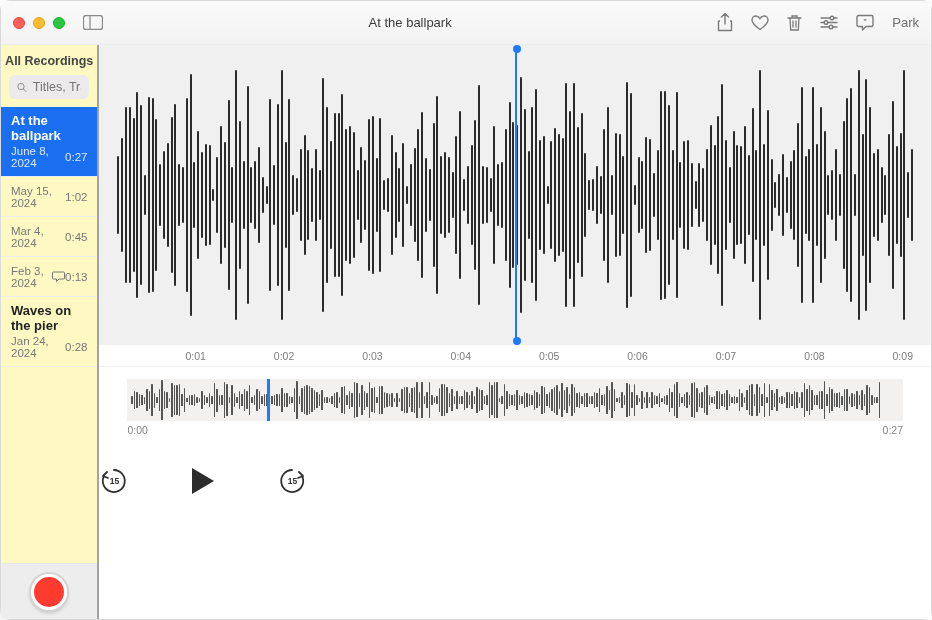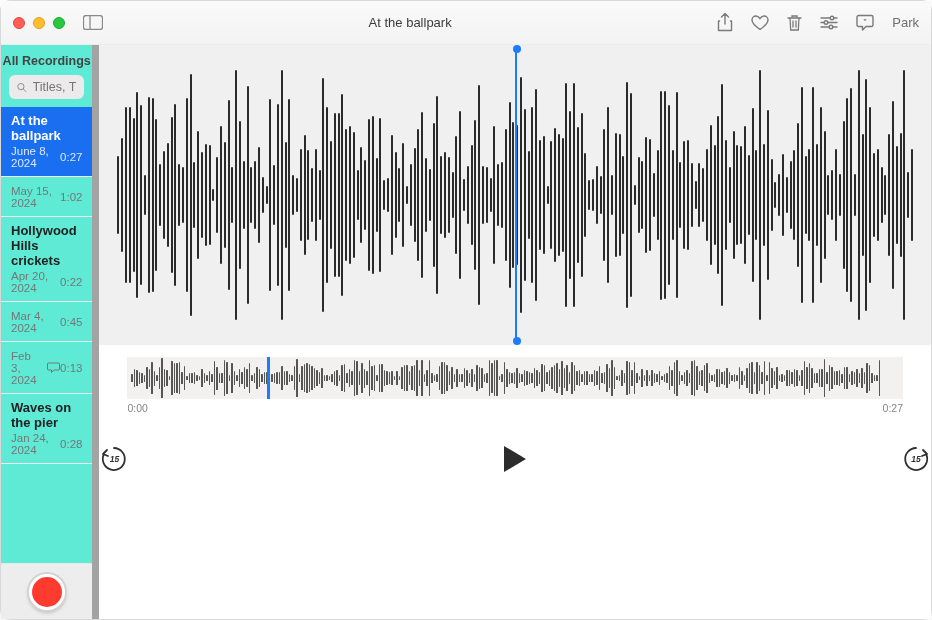--- a/index.html
+++ b/index.html
@@ -11,21 +11,21 @@
   .dot-red { background: #ff5f57; border: 0.5px solid #e24640; }
   .dot-yellow { background: #febc2e; border: 0.5px solid #dfa023; }
   .dot-green { background: #28c840; border: 0.5px solid #1dad2c; }
   .sidebar-toggle { margin-left: 18px; color: #8a8a8a; display:flex;align-items:center; }
   .title { flex: 1; text-align: center; font-size: 13px; color: #3b3b3b; font-weight: 500; }
   .toolbar-right { display: flex; align-items: center; gap: 18px; color: #7a7a7a; }
   .toolbar-right svg { display: block; }
   .toolbar-right .edit-btn { font-size: 13px; color: #6f6f6f; }
   .body { flex: 1; display: flex; min-height: 0; }
   
-  .sidebar { width: 262px; border-right: 7px solid #a3a3a3; display: flex; flex-direction: column; background: #5eead4; }
+  .sidebar { width: 262px; border-right: 2px solid #a3a3a3; display: flex; flex-direction: column; background: #fef9c3; }
   .sidebar-header { text-align: center; font-size: 12.5px; font-weight: 600; color: #444; padding: 9px 0 7px; }
   .search-wrap { padding: 0 8px 8px; }
   .search { display: flex; align-items: center; gap: 6px; background: #eceaea; border-radius: 6px; padding: 4px 8px; height: 24px;}
   .search input { border: none; background: transparent; outline: none; font-size: 12.5px; color: #555; width: 100%; }
   .list { flex: 1; overflow: hidden; }
   .item { padding: 6px 10px 7px; border-bottom: 1px solid #eeeeee; cursor: default; }
   .item.selected { background: #1a6ff0; color: #fff; }
   .item .name { font-size: 13px; font-weight: 600; color: #222; }
   .item.selected .name { color: #fff; }
   .item .row2 { display: flex; justify-content: space-between; align-items: center; font-size: 11.5px; color: #777; margin-top: 2px; }
@@ -42,21 +42,21 @@
   .playhead { position: absolute; top: 4px; bottom: 4px; width: 0; border-left: 2px solid #1e7bff; left: 50%; }
   .playhead::before, .playhead::after { content:""; position:absolute; left:-4px; width:8px;height:8px;background:#1e7bff;border-radius:50%; }
   .playhead::before{top:-4px;} .playhead::after{bottom:-4px;}
   .time-ruler { height: 22px; display:flex; justify-content:space-between; padding:0 18px; align-items:center; font-size:10.5px; color:#7c7c7c; border-bottom:1px solid #f0f0f0;}
   .overview { padding: 12px 28px 2px; }
   .ov-strip { height: 42px; background: #f2f1f0; position: relative; display:flex;align-items:center; gap:1px; padding: 0 4px; overflow:hidden;}
   .ov-strip .bar { width: 1.5px; background:#555; border-radius:0.5px;}
   .ov-playhead { position:absolute; top:-4px;bottom:-4px; width:3px; background:#1e7bff; left:18%; border-radius:2px;}
   .ov-times { display:flex; justify-content:space-between; font-size:10.5px; color:#858585; margin-top:3px;}
   .clock { text-align:center; font-size:30px; color:#2d2d2d; font-weight:400; font-variant-numeric: tabular-nums; margin-top: 22px; letter-spacing:0.5px;}
-  .controls { display:flex; justify-content:space-between; align-items:center; gap:60px; margin-top: 28px; color:#2f2f2f;font-style:italic;}
+  .controls { display:flex; justify-content:flex-start; align-items:center; gap:60px; margin-top: 28px; color:#2f2f2f;}
   .controls svg { display:block; }
   .skip { position:relative; }
   .skip .num { position:absolute; top:50%; left:50%; transform:translate(-50%,-50%); font-size:8.5px; font-weight:600; color:#2f2f2f;}
   .icon-btn { cursor:pointer; }
 </style>
 </head>
 <body>
 
 <div class="window">
 
@@ -129,27 +129,20 @@
             <div class="name">At the ballpark</div>
             <div class="row2">
               <span class="date">June 8, 2024</span>
               <span>0:27</span>
             </div>
           </div>
           <div class="item">
             <div class="row2">
               <span class="date">May 15, 2024</span>
               <span>1:02</span>
-            </div>
-          </div>
-          <div class="item">
-            <div class="name">Hollywood Hills crickets</div>
-            <div class="row2">
-              <span class="date">Apr 20, 2024</span>
-              <span>0:22</span>
             </div>
           </div>
           <div class="item">
             <div class="row2">
               <span class="date">Mar 4, 2024</span>
               <span>0:45</span>
             </div>
           </div>
           <div class="item">
             <div class="row2">
@@ -383,20 +376,32 @@
             <div class="bar" style="height: 122.598px;"></div>
             <div class="bar" style="height: 187.271px;"></div>
             <div class="bar" style="height: 97.4371px;"></div>
             <div class="bar" style="height: 123.49px;"></div>
             <div class="bar" style="height: 250px;"></div>
             <div class="bar" style="height: 45.6739px;"></div>
             <div class="bar" style="height: 92.1829px;"></div>
           </div>
         <div class="playhead"></div>
       </div>
+      <div class="time-ruler" id="time-ruler">
+          <span></span>
+          <span>0:01</span>
+          <span>0:02</span>
+          <span>0:03</span>
+          <span>0:04</span>
+          <span>0:05</span>
+          <span>0:06</span>
+          <span>0:07</span>
+          <span>0:08</span>
+          <span>0:09</span>
+        </div>
       <div class="overview">
         <div class="ov-strip" id="ov-strip">
           <div class="bar" style="height: 8.07659px;"></div>
             <div class="bar" style="height: 17.5626px;"></div>
             <div class="bar" style="height: 16.6095px;"></div>
             <div class="bar" style="height: 12.6473px;"></div>
             <div class="bar" style="height: 9.63581px;"></div>
             <div class="bar" style="height: 7.00926px;"></div>
             <div class="bar" style="height: 21.101px;"></div>
             <div class="bar" style="height: 18.6602px;"></div>

